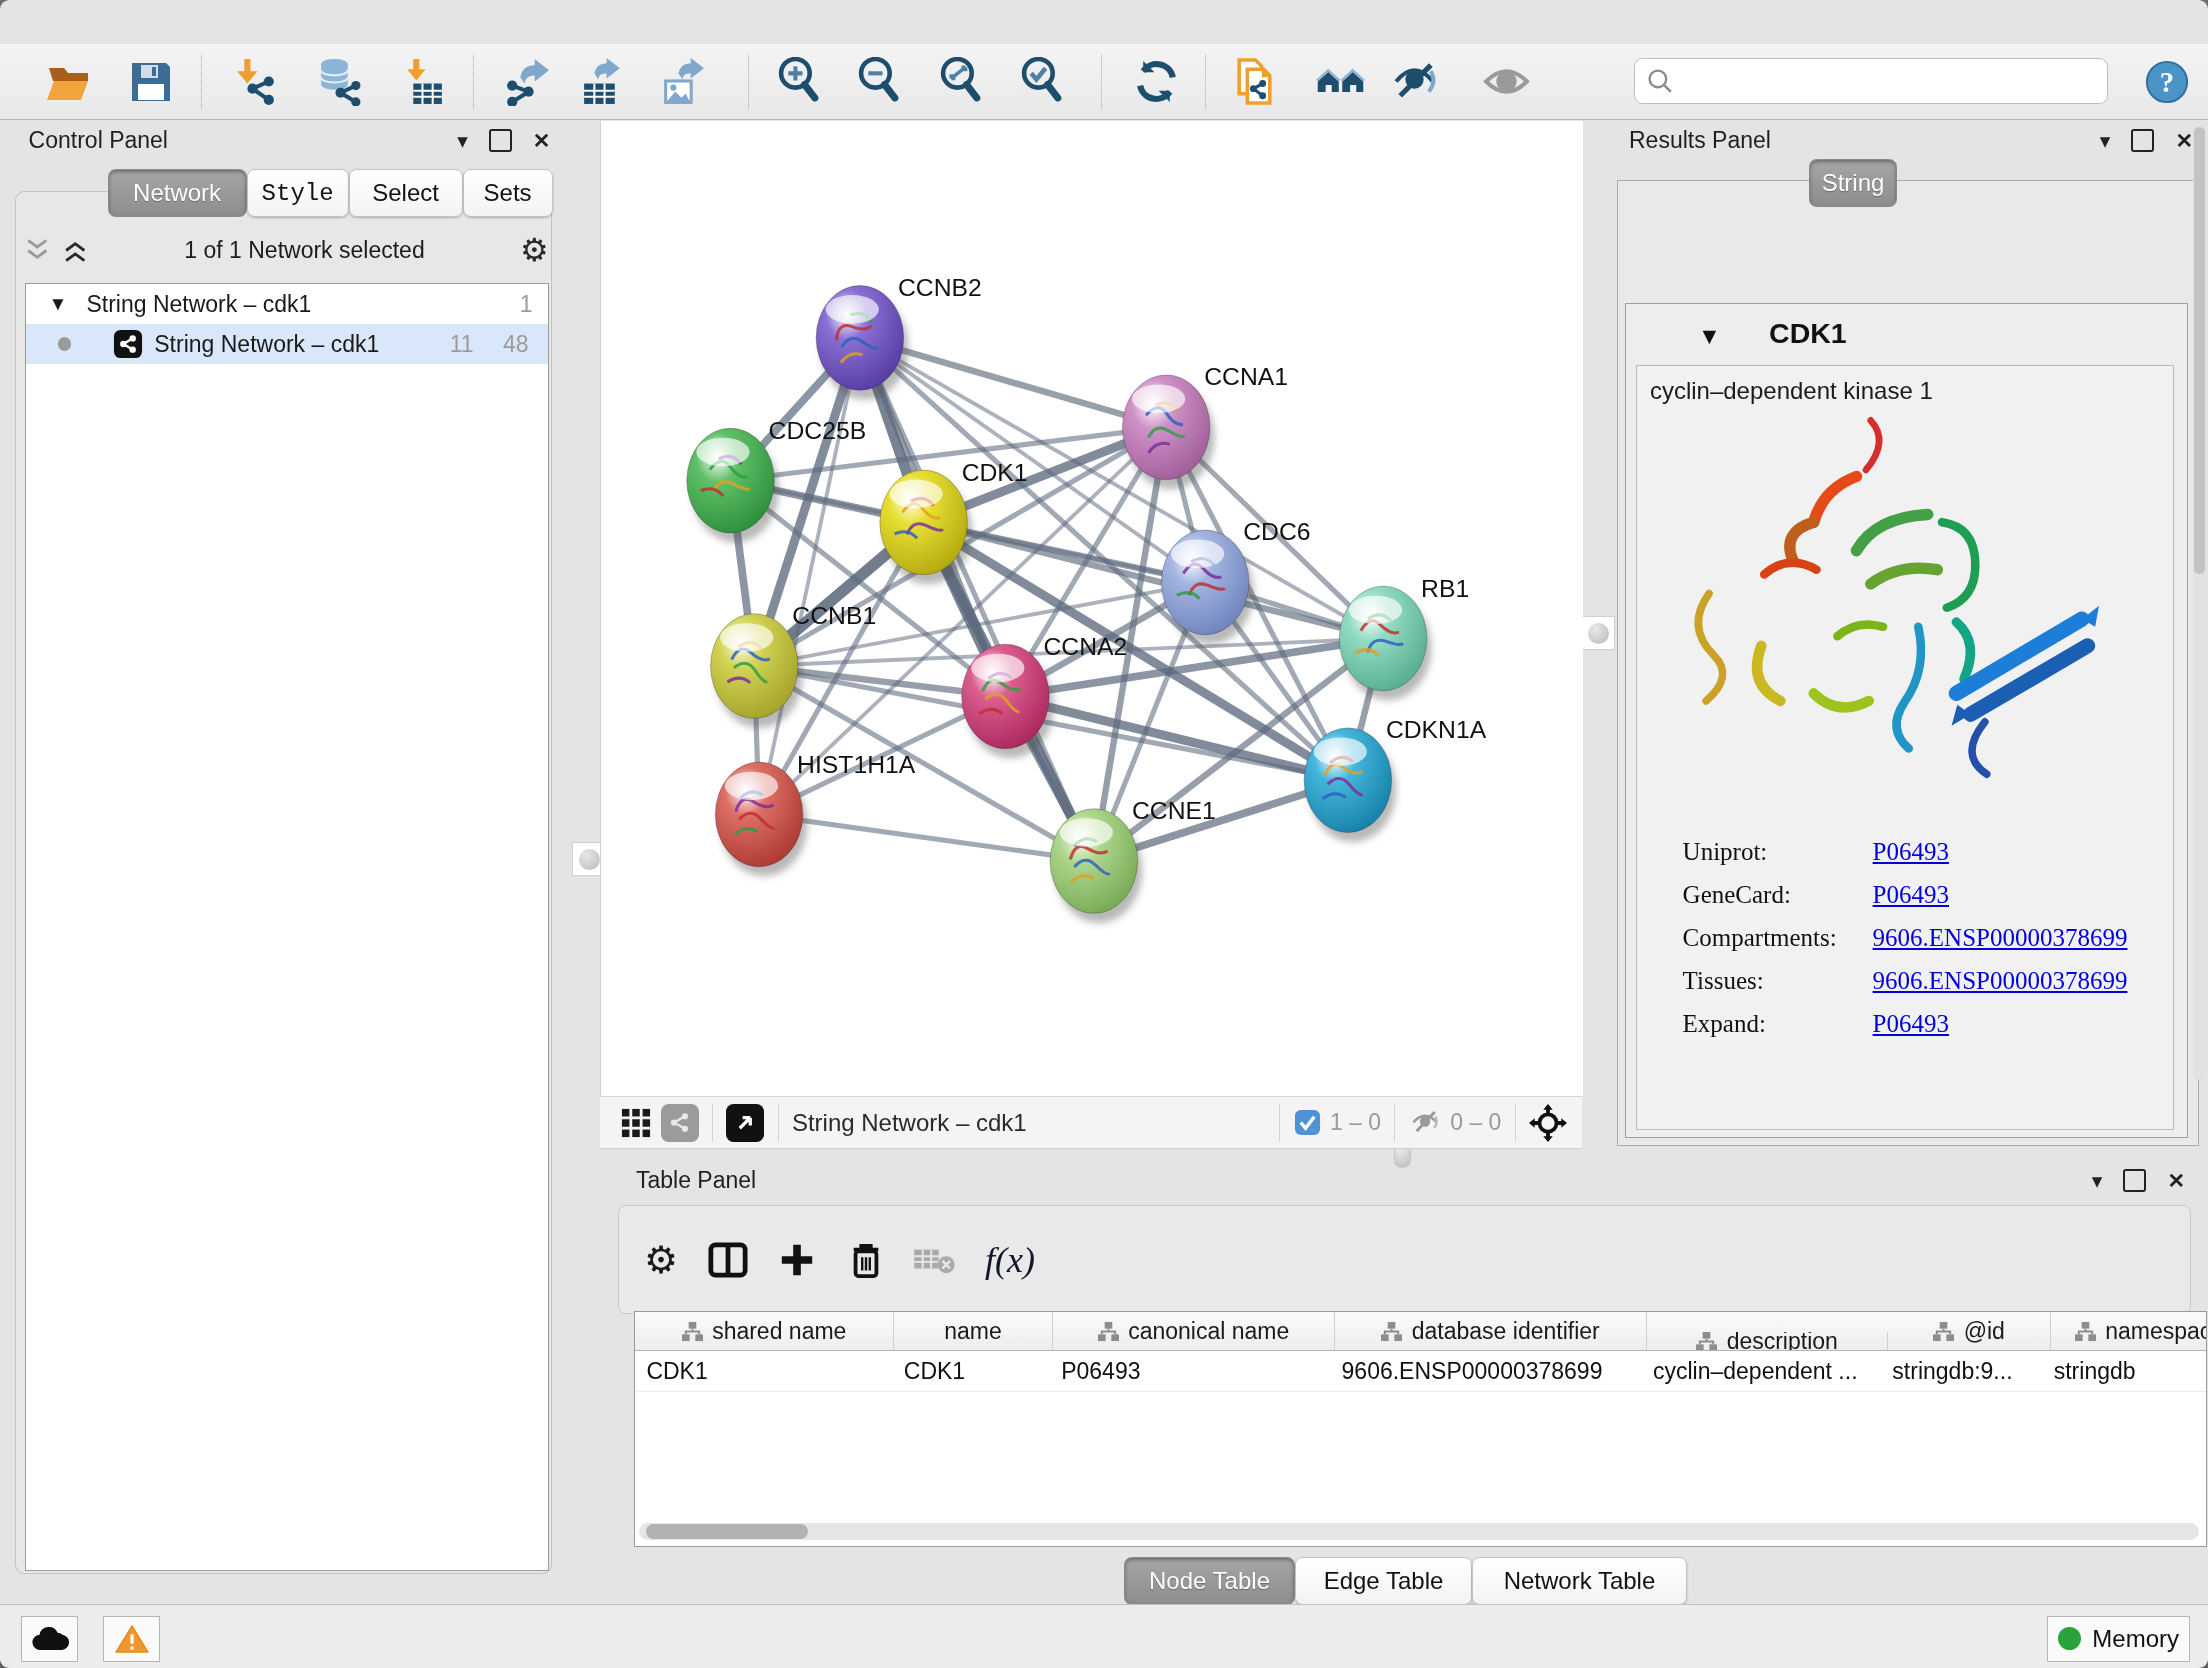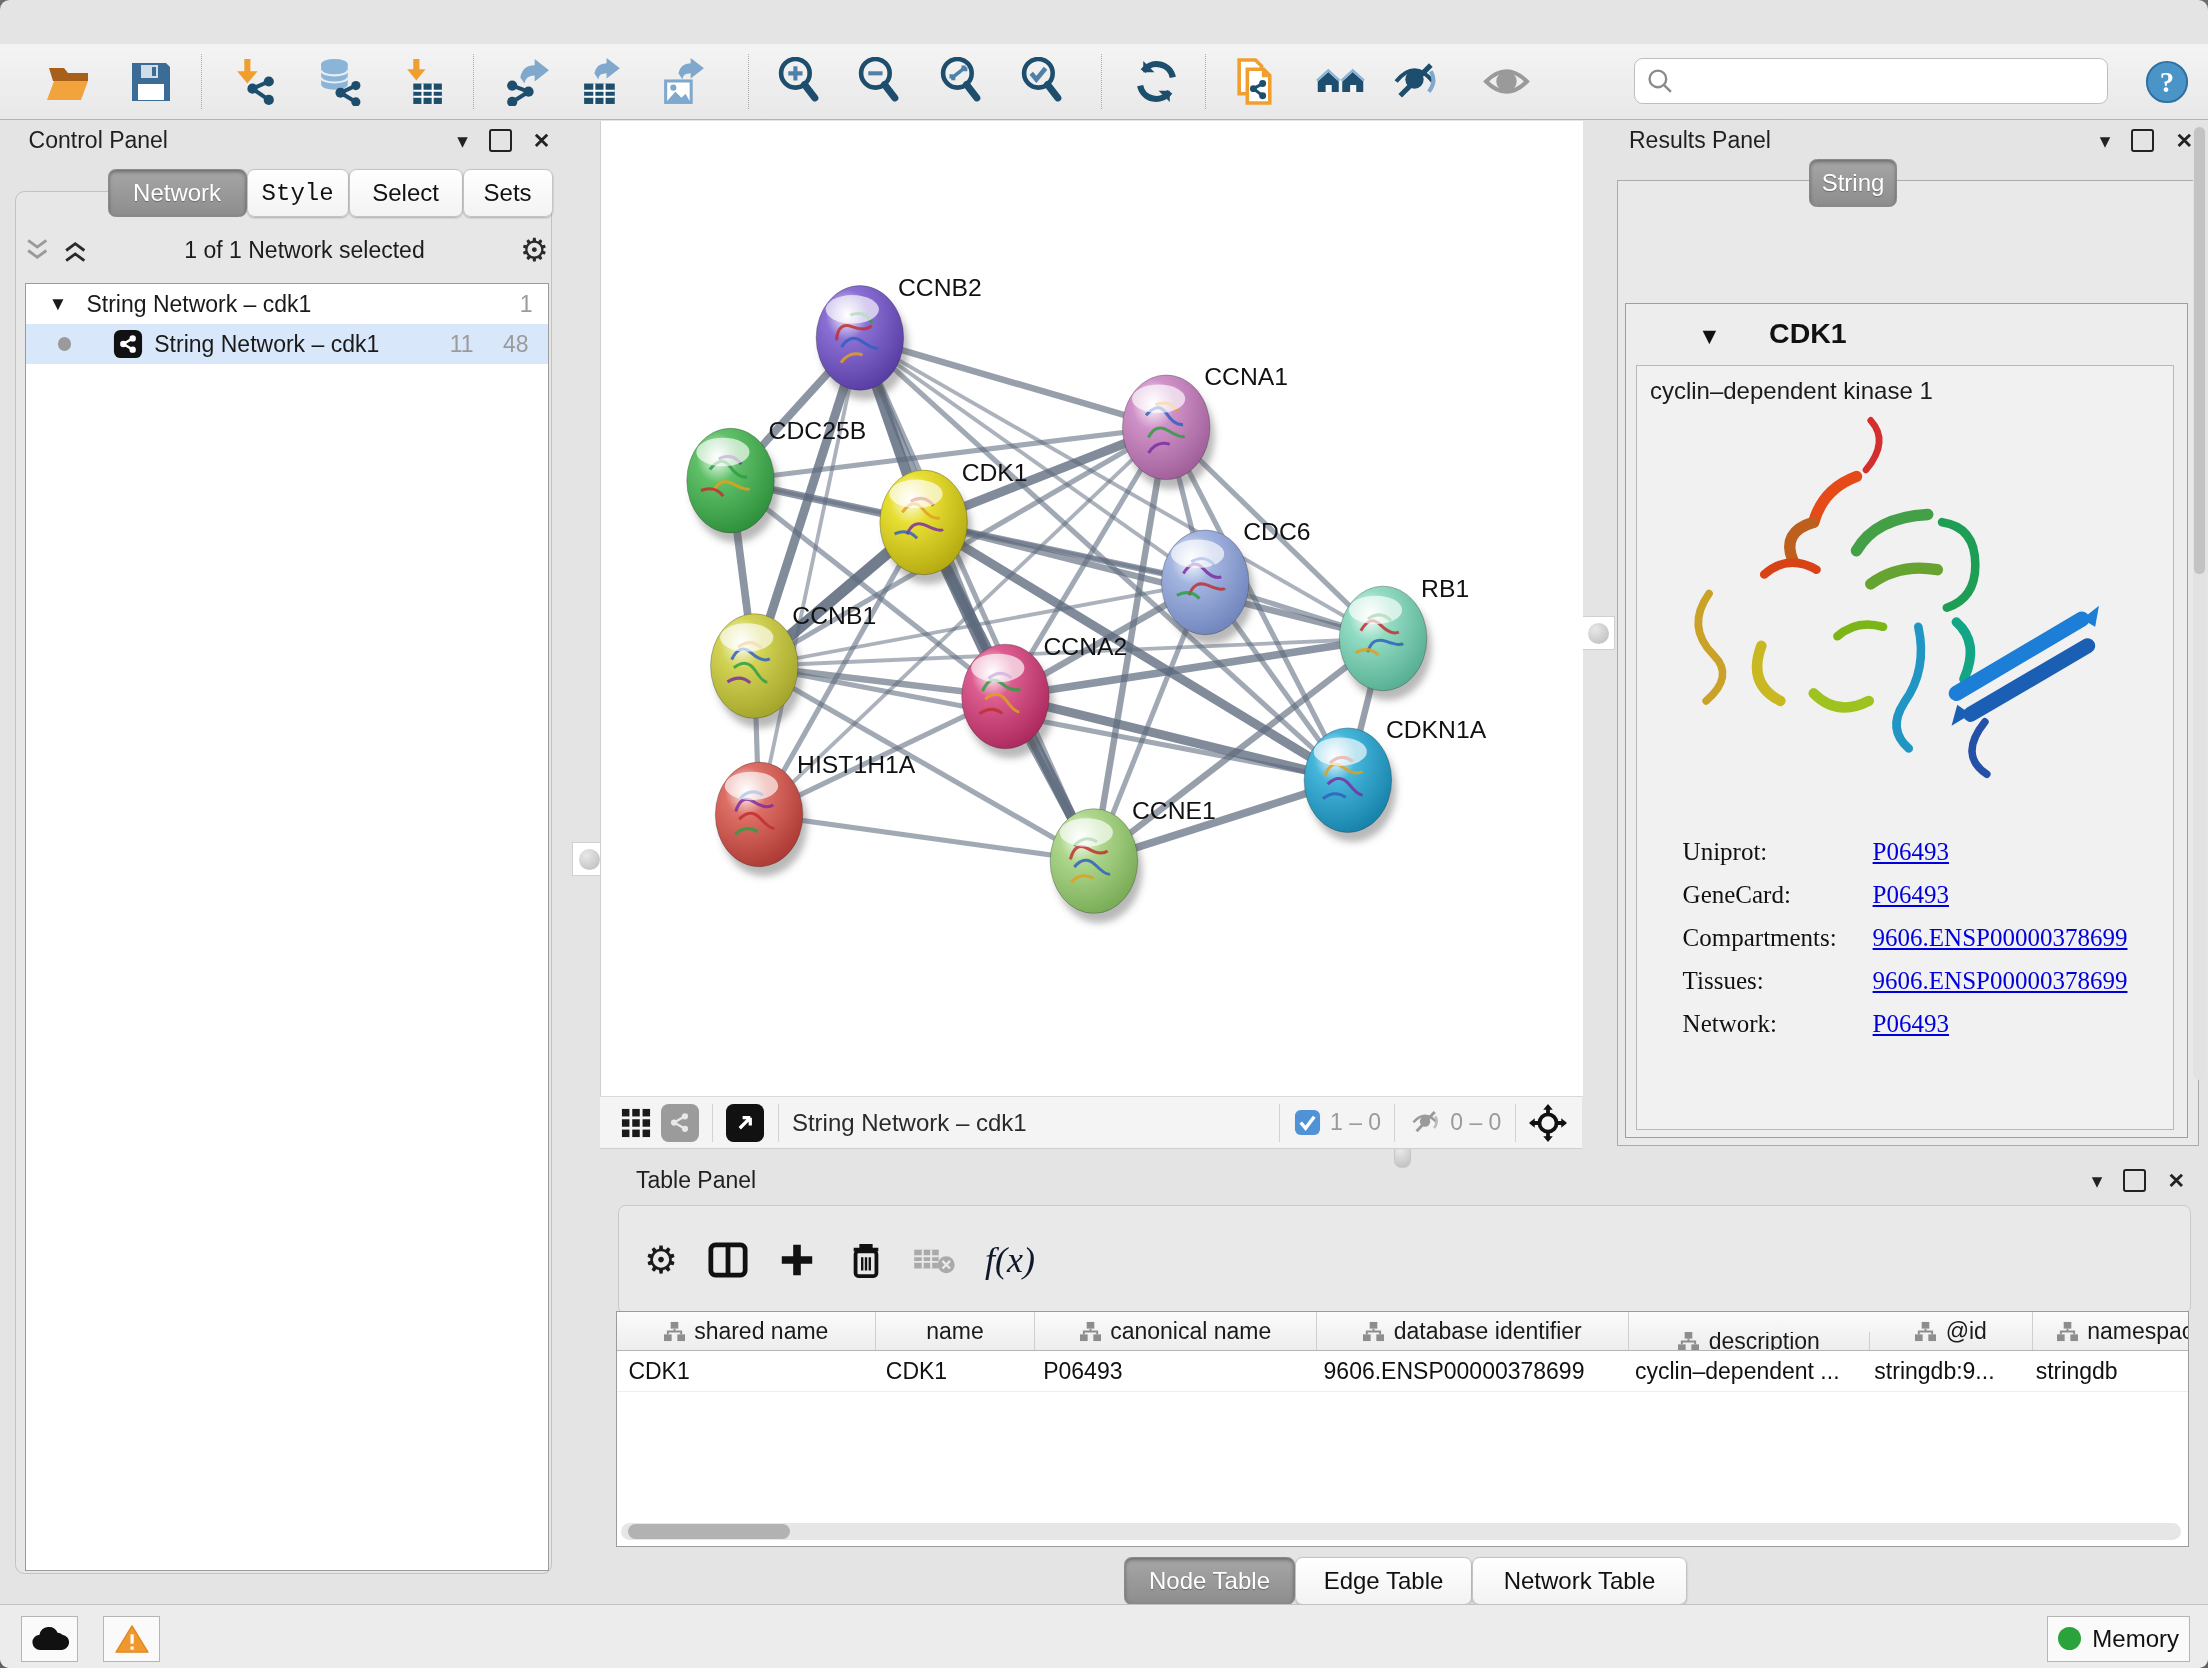--- a/index.html
+++ b/index.html
@@ -71,21 +71,21 @@
   #crosslinks-title{font-size:26px;font-weight:bold;color:#000;margin-left:27px;}
   .cl-row{display:flex;margin:15px 0 0 46px;font-size:25px;}
   .cl-label{width:190px;color:#111;}
   .cl-link{color:#0000dd;text-decoration:underline;}
   #rp-scroll{position:absolute;right:1.9px;top:3.8px;width:13.3px;height:955px;background:#e2e2e2;border-radius:6.7px;}
   #rp-thumb{position:absolute;left:1px;top:1.9px;width:11.4px;height:447px;background:#c3c3c3;border-radius:5.7px;}
   
   #table-panel{position:absolute;left:616px;top:1163px;width:1592px;height:440px;}
   #tp-toolbar{position:absolute;left:1.9px;top:42px;width:1571px;height:107px;background:#e9e9e9;
     border:1px solid #c9c9c9;border-radius:7.6px;display:flex;align-items:center;}
-  #tp-table{position:absolute;left:0;top:148px;width:1571px;height:234px;background:#fff;
+  #tp-table{position:absolute;left:18px;top:148px;width:1571px;height:234px;background:#fff;
     border:1.9px solid #9b9b9b;overflow:hidden;}
   #tp-header{display:flex;height:38px;background:linear-gradient(#fbfbfb,#ededed);border-bottom:1.9px solid #b5b5b5;}
   .th{display:flex;align-items:center;justify-content:center;gap:9.5px;font-size:23px;color:#1a1a1a;
     border-right:1px solid #cfcfcf;overflow:hidden;white-space:nowrap;flex:none;}
   #tp-row{display:flex;height:40px;border-bottom:1px solid #eee;}
   .td{font-size:23px;color:#111;padding-left:11.4px;display:flex;align-items:center;overflow:hidden;
     white-space:nowrap;flex:none;}
   #tp-hscroll{position:absolute;left:3.8px;bottom:5.7px;width:1560px;height:17px;background:#e6e6e6;border-radius:8.6px;}
   #tp-hthumb{position:absolute;left:7.6px;top:1px;width:162px;height:15px;background:#b2b2b2;border-radius:7.6px;}
   #tp-tabs{position:absolute;left:508px;top:394px;display:flex;}
@@ -642,21 +642,21 @@
                 </div>
                 <div class="cl-row">
                   <span class="cl-label">Compartments:</span>
                   <span class="cl-link">9606.ENSP00000378699</span>
                 </div>
                 <div class="cl-row">
                   <span class="cl-label">Tissues:</span>
                   <span class="cl-link">9606.ENSP00000378699</span>
                 </div>
                 <div class="cl-row">
-                  <span class="cl-label">Network:</span>
+                  <span class="cl-label">Expand:</span>
                   <span class="cl-link">P06493</span>
                 </div>
               </div>
           </div>
         </div>
       </div>
     </div>
     <div id="rp-scroll">
         <div id="rp-thumb"></div>
       </div>

